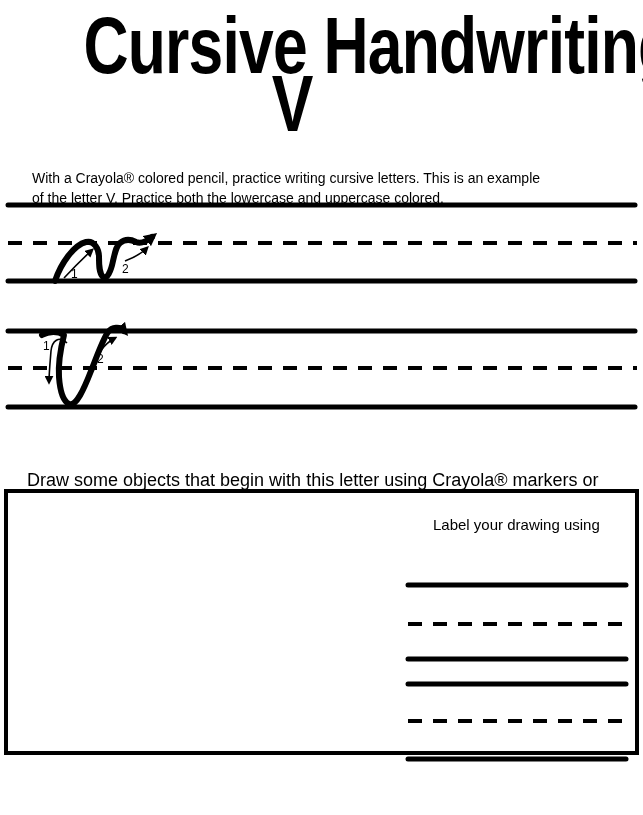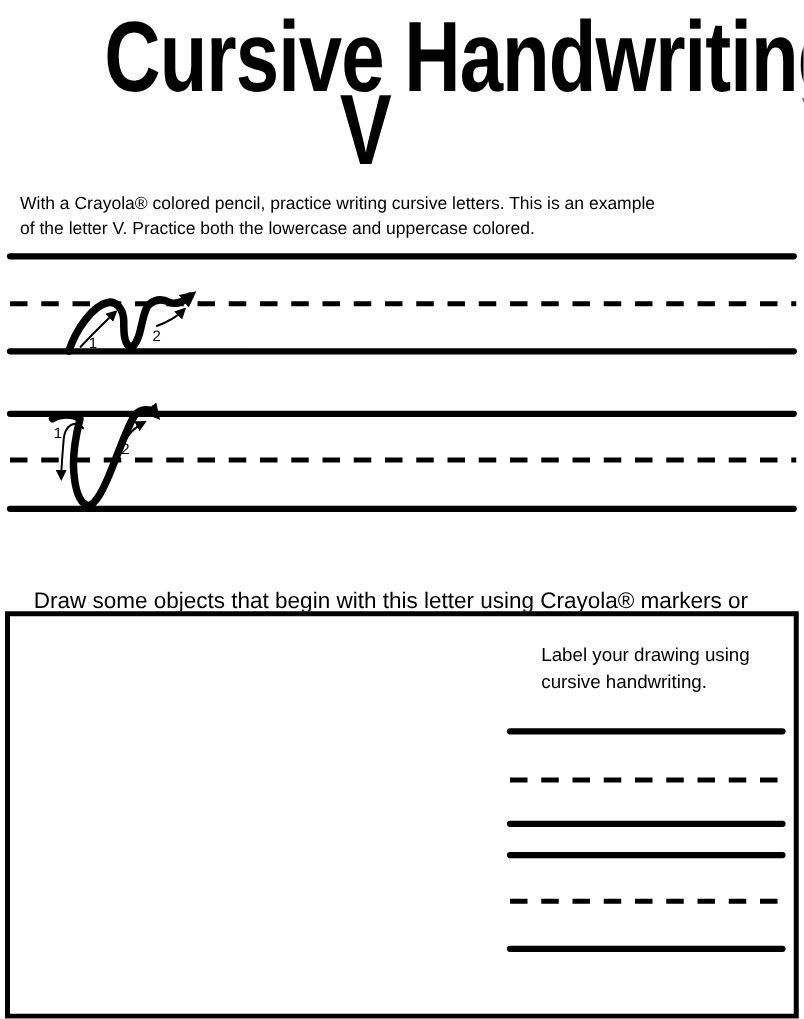--- a/index.html
+++ b/index.html
@@ -10,35 +10,35 @@
   }
   
   .title-line{position:absolute;left:0;width:643px;text-align:center;line-height:1;}
   .title-line .squeeze{
     display:inline-block;font-size:80px;font-weight:bold;letter-spacing:-1px;
     transform:scaleX(0.78);transform-origin:50% 0;white-space:nowrap;
   }
   .title-main{top:6px;}
   .title-letter{top:64px;width:584px;}
   
-  .intro{position:absolute;left:16px;top:152px;margin:0;font-size:14px;line-height:20px;}
+  .intro{position:absolute;left:16px;top:152px;margin:16px;font-size:14px;line-height:20px;}
   .intro span{display:block;}
   .draw-prompt{position:absolute;left:10px;top:454px;margin:17px;font-size:18px;line-height:18px;}
   
   .practice{position:absolute;left:0;display:block;}
   .practice-lower{top:193px;}
   .practice-upper{top:319px;}
   .guide-solid{stroke:#000;stroke-width:5;stroke-linecap:round;fill:none;}
   .guide-dashed{stroke:#000;stroke-width:4;stroke-dasharray:14 11;fill:none;}
   .glyph{fill:none;stroke:#000;stroke-width:6;stroke-linecap:round;stroke-linejoin:round;}
   .thin-arrow{fill:none;stroke:#000;stroke-width:1.6;}
   .stroke-num{font:12px "Liberation Sans","DejaVu Sans",sans-serif;fill:#000;}
   
   .drawing-box{
-    position:absolute;left:4px;top:489px;width:635px;height:326px;
+    position:absolute;left:4px;top:489px;width:635px;height:266px;
     border:4px solid #000;box-sizing:border-box;background:#fff;
   }
   .box-label{position:absolute;left:425px;top:21px;margin:0;font-size:15px;line-height:21px;}
   .box-label span{display:block;}
   .box-lines{position:absolute;left:392px;top:85px;display:block;}
 </style>
 </head>
 <body>
 
 <div class="page">
@@ -86,21 +86,20 @@
     <text class="stroke-num" x="43" y="31">1</text>
     <path class="thin-arrow" marker-end="url(#thin-arrow)" d="M 93,48 C 97,35 104,25 115,19"></path>
     <text class="stroke-num" x="97" y="44">2</text>
   </svg>
 
   <p class="draw-prompt">Draw some objects that begin with this letter using Crayola® markers or colored pencils.</p>
 
   <div class="drawing-box">
     <p class="box-label">
       <span>Label your drawing using</span>
-      <span>cursive handwriting.</span>
     </p>
     <svg class="box-lines" width="236" height="190" viewBox="0 0 236 190">
       <line class="guide-solid" x1="8" y1="7" x2="226" y2="7"></line>
       <line class="guide-dashed" x1="8" y1="46" x2="228" y2="46"></line>
       <line class="guide-solid" x1="8" y1="81" x2="226" y2="81"></line>
       <line class="guide-solid" x1="8" y1="106" x2="226" y2="106"></line>
       <line class="guide-dashed" x1="8" y1="143" x2="228" y2="143"></line>
       <line class="guide-solid" x1="8" y1="181" x2="226" y2="181"></line>
     </svg>
   </div>

